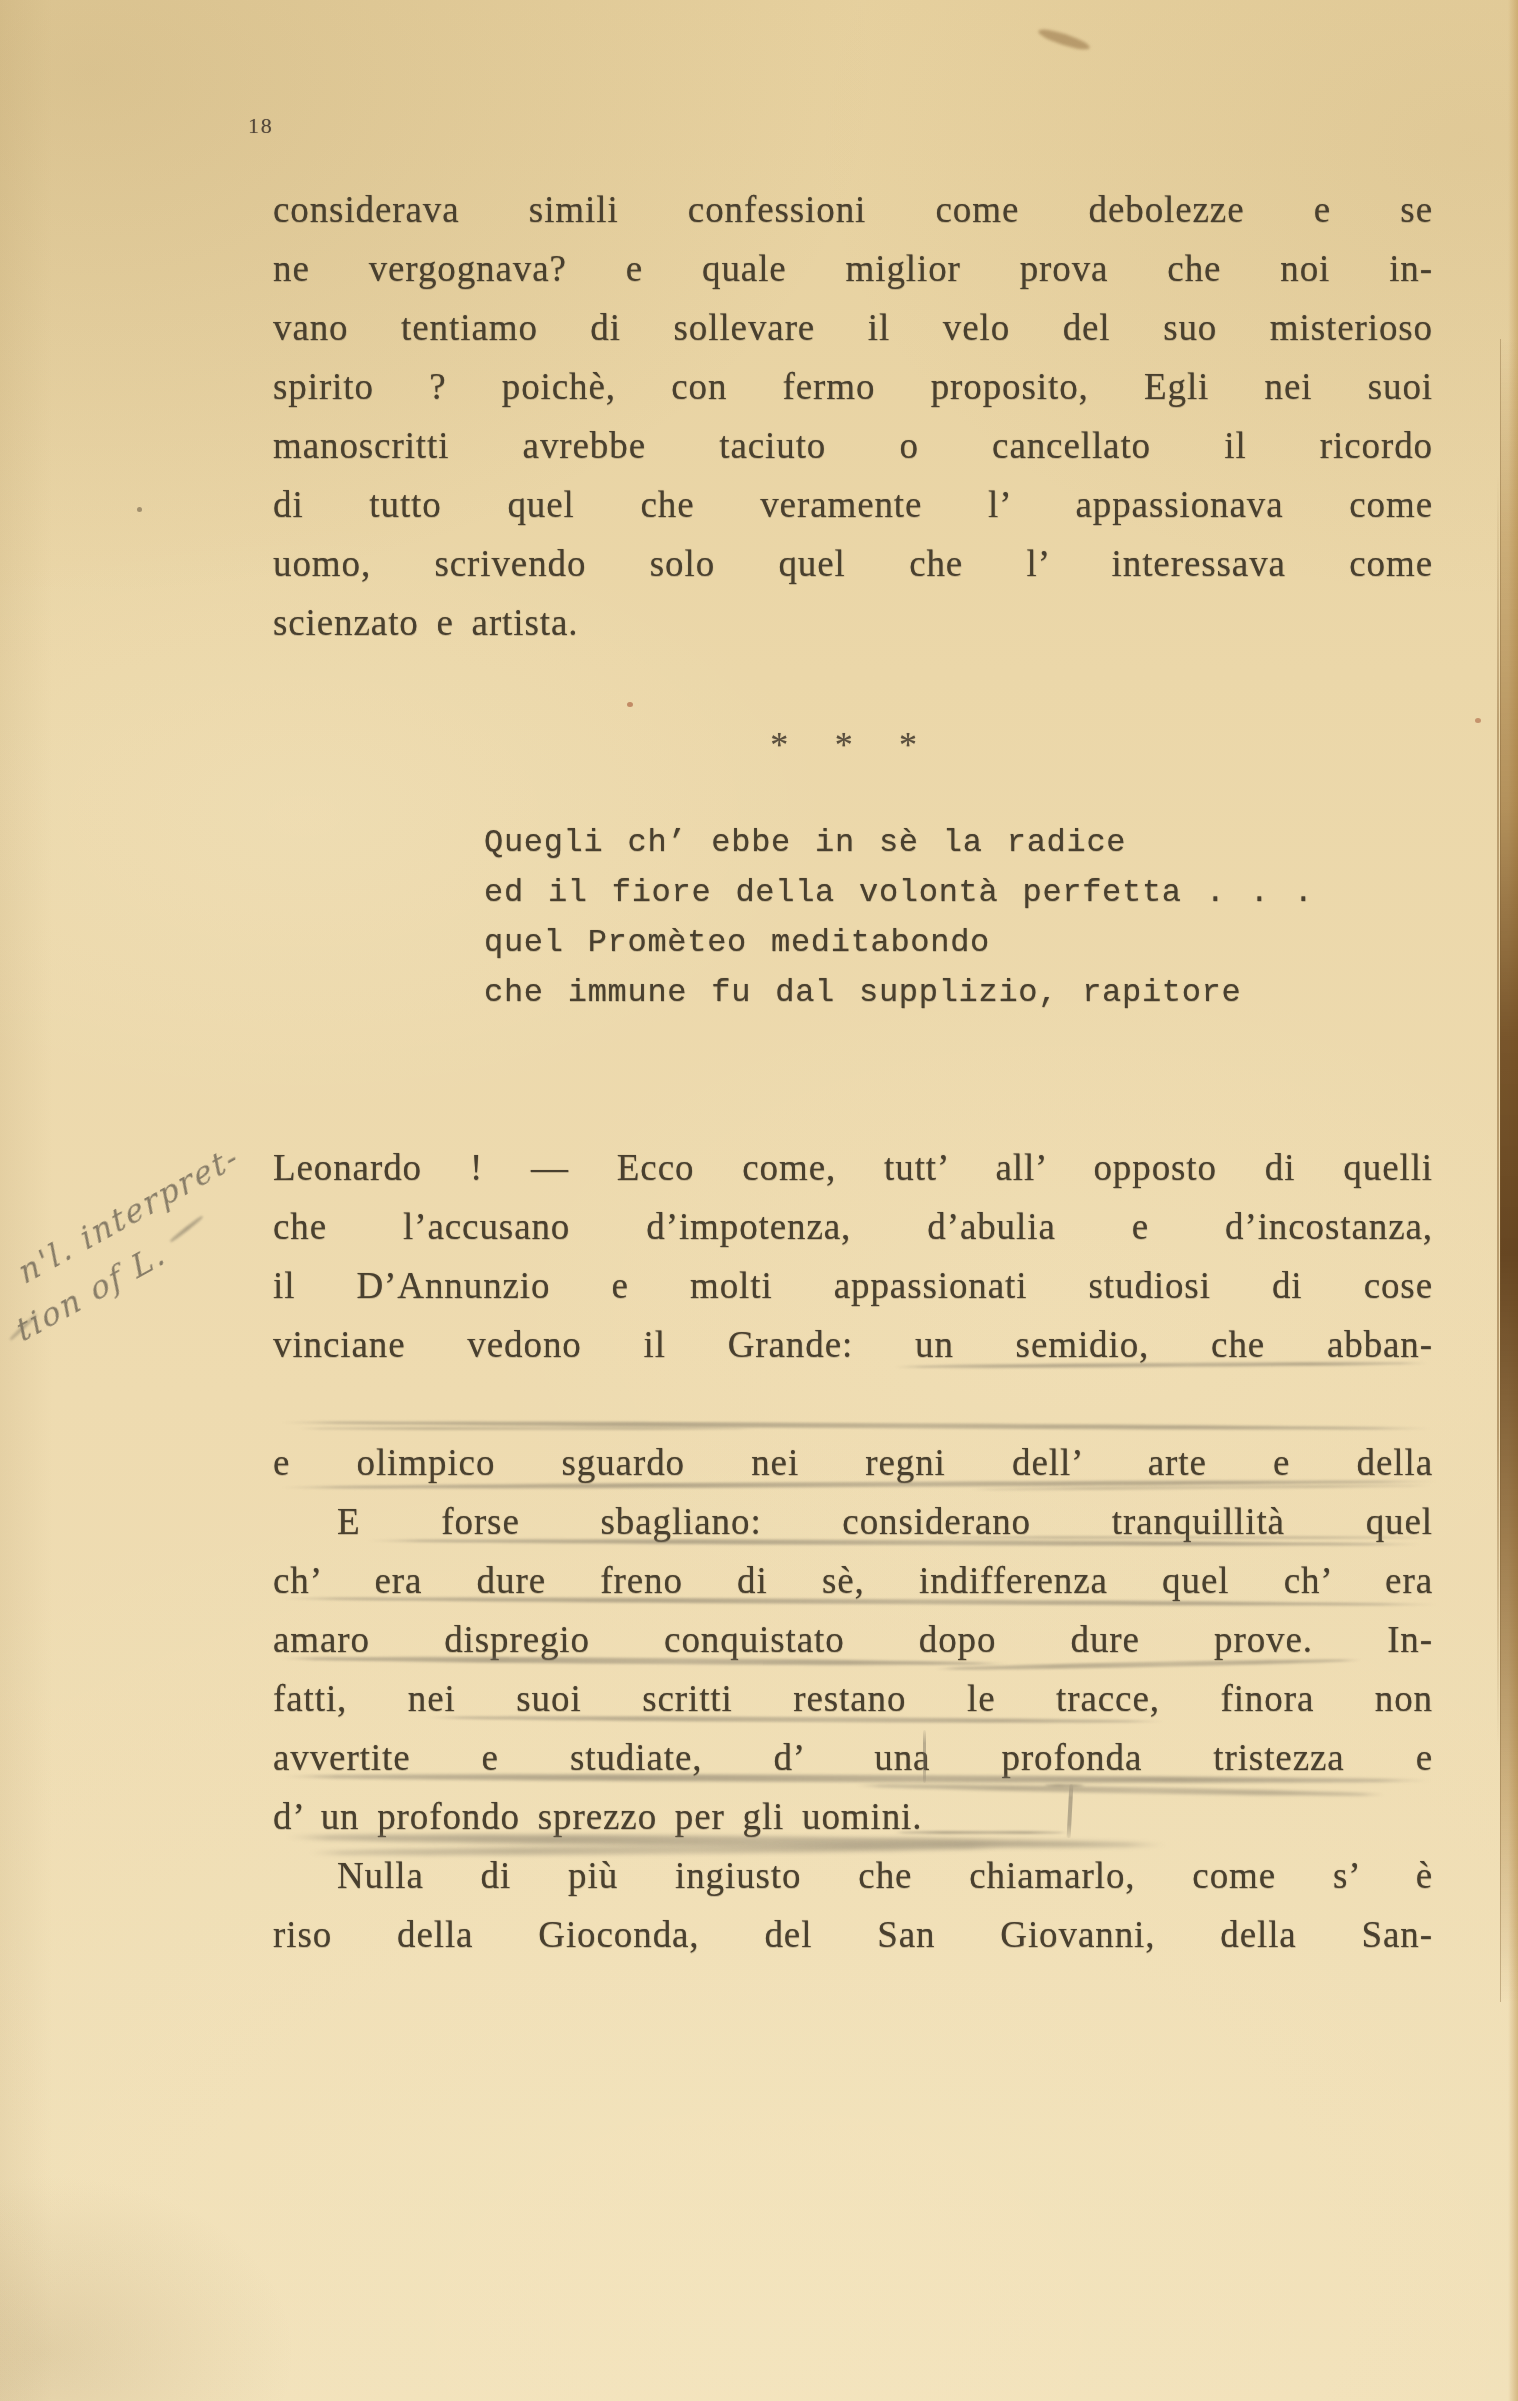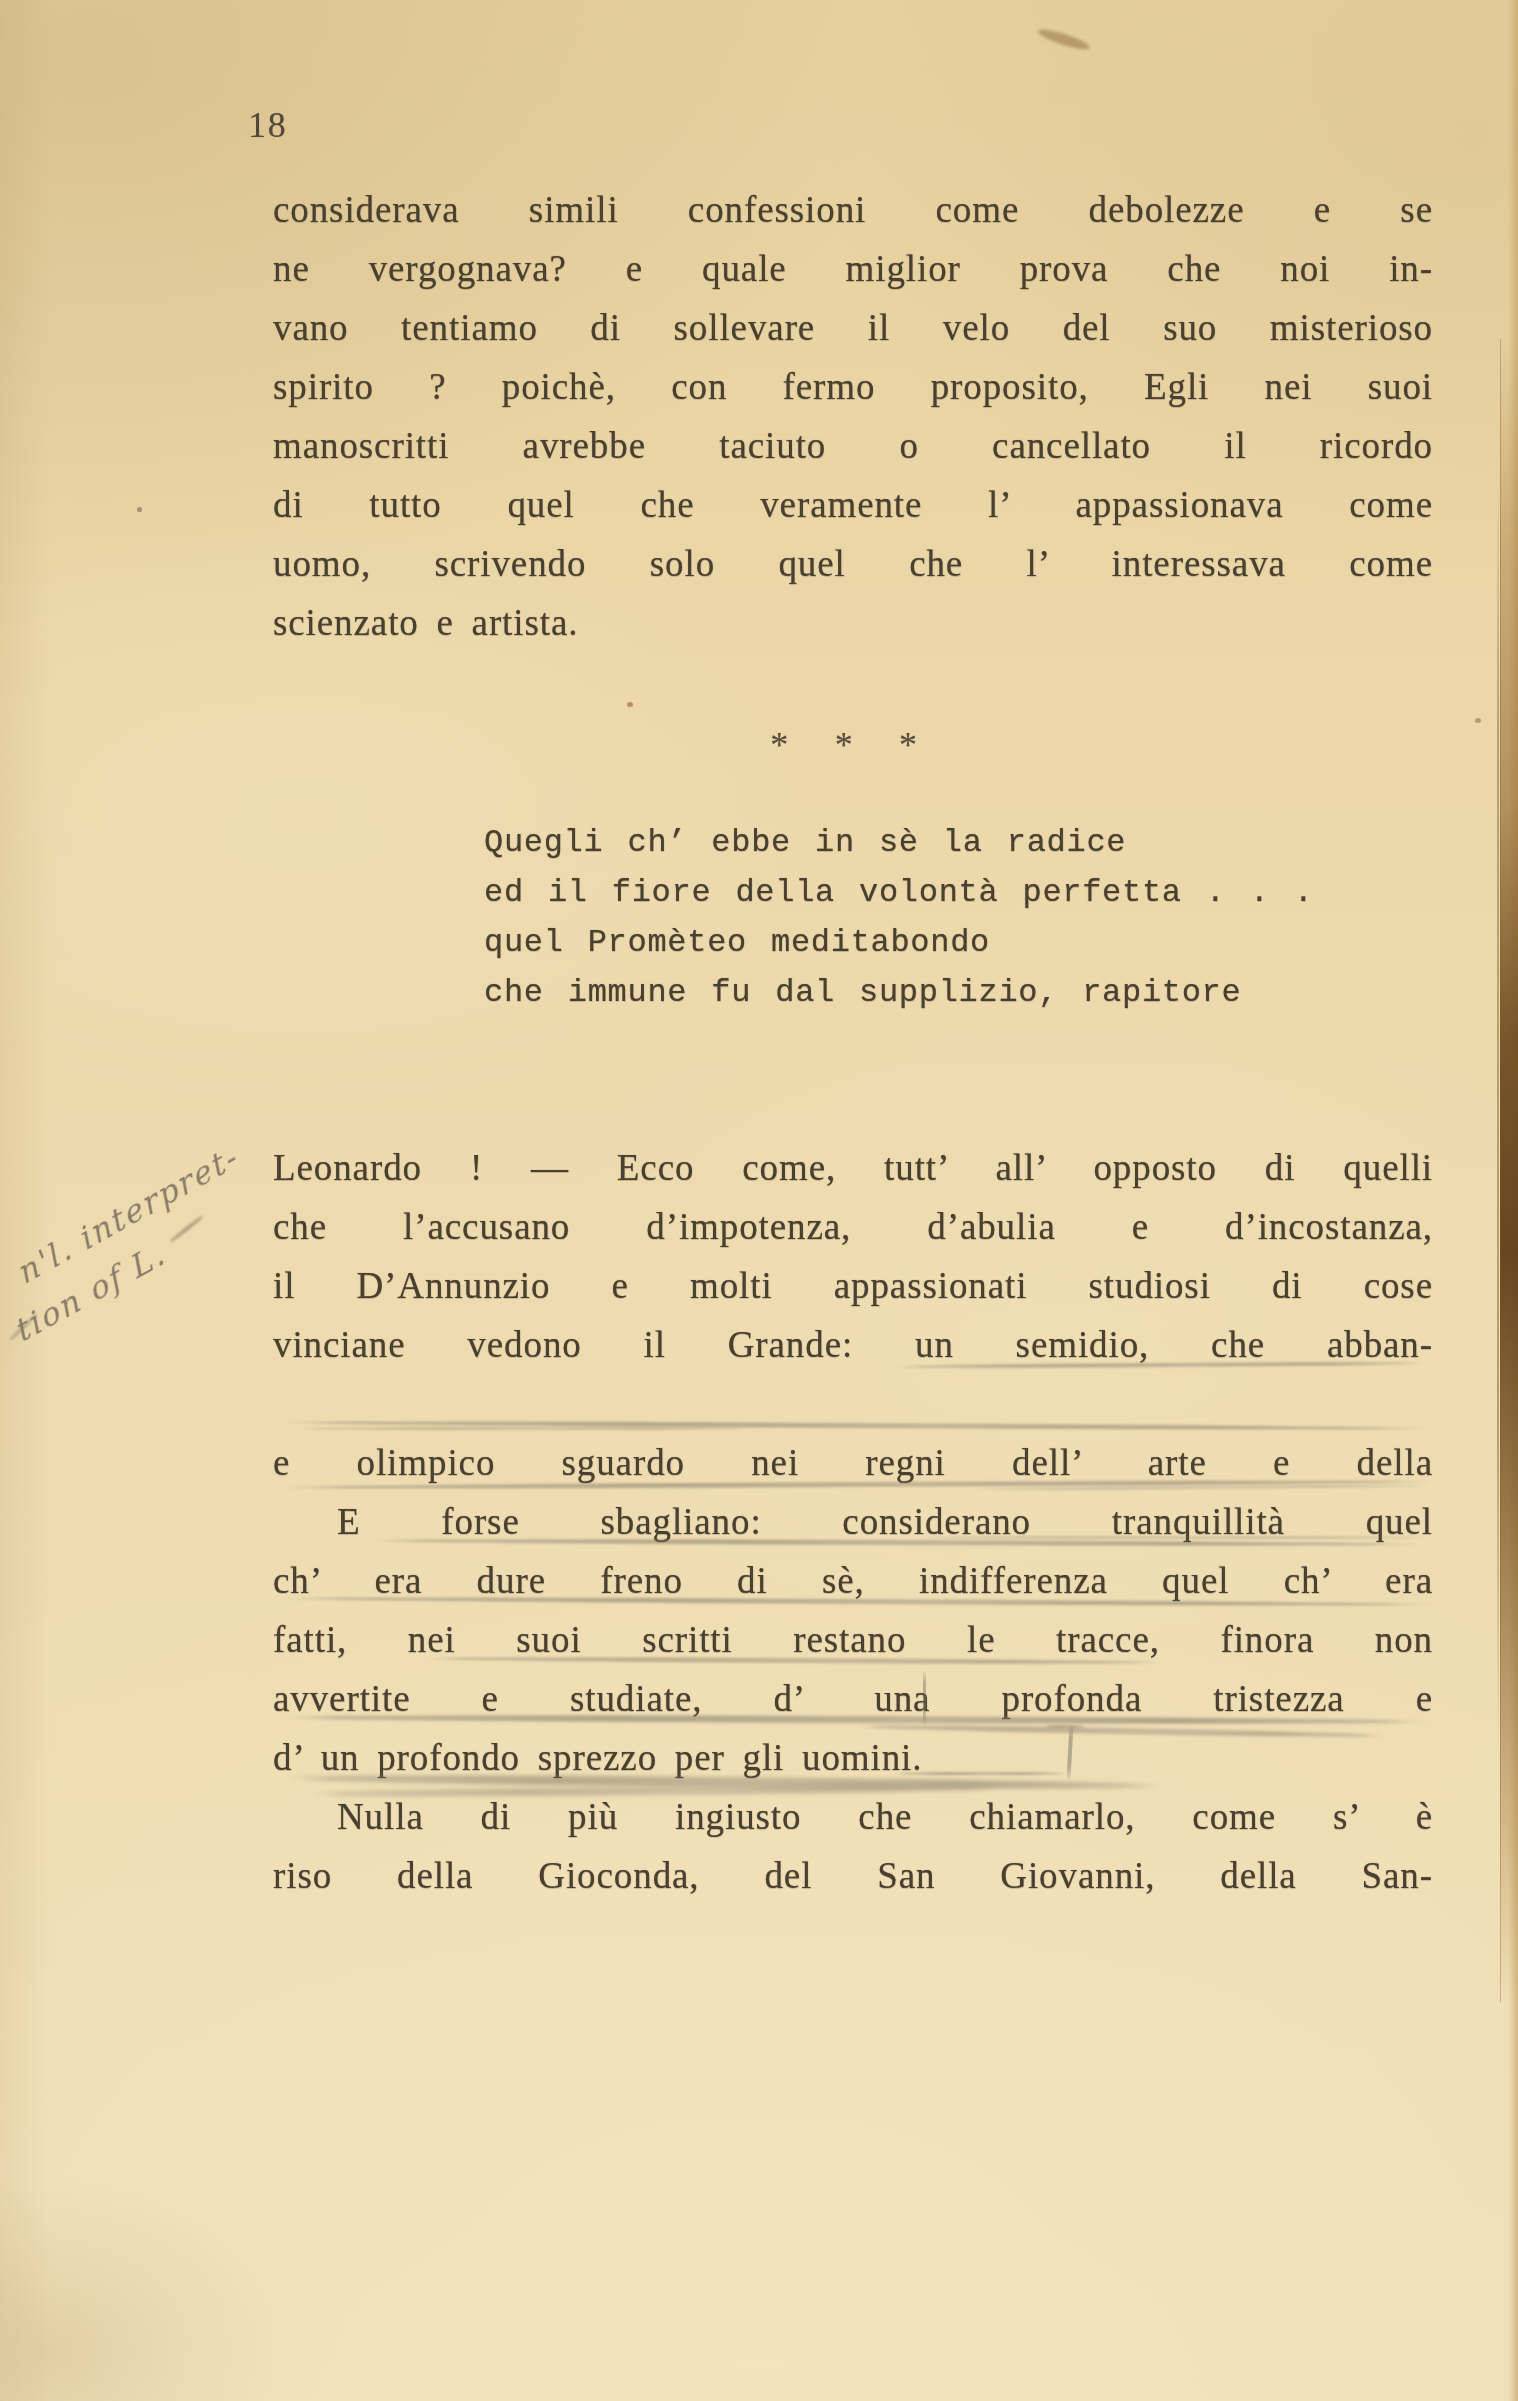--- a/index.html
+++ b/index.html
@@ -35,21 +35,21 @@
       rgba(170,130,70,.45) 88%,
       rgba(170,130,70,0) 100%);
     border-left:1.7px solid rgba(120,88,45,.35);
     filter:blur(0.3px);
   }
   .edge-line{position:absolute;right:18.7px;top:475px;height:1272px;width:2.5px;
     background:linear-gradient(180deg, rgba(140,104,56,0), rgba(140,104,56,.5) 20%, rgba(140,104,56,.55) 75%, rgba(140,104,56,0));
     filter:blur(0.5px);
   }
 
-  .page-number{position:absolute;left:248px;top:107px;font-size:36px;line-height:37px;
+  .page-number{position:absolute;left:248px;top:107px;font-size:22px;line-height:37px;
     color:#54483a;letter-spacing:1.7px;text-shadow:0 0 0.8px rgba(84,72,58,.5);}
 
   .para{position:absolute;left:273px;width:1160px;color:#49402f;font-size:37px;
     letter-spacing:0.9px;word-spacing:7.6px;
     text-shadow:0 0 1px rgba(80,66,48,.55), 0.3px 0.5px 0 rgba(96,80,58,.22);}
   #paragraph-1{top:180px;}
   #paragraph-2{top:1138px;}
   .line{position:relative;height:59px;line-height:59px;white-space:nowrap;}
   .line.j{white-space:normal;text-align:justify;text-align-last:justify;}
   .verse{left:484px;width:933px;font-size:32px;letter-spacing:0.7px;word-spacing:4.2px;top:818px;font-family:Liberation Mono, monospace;}
@@ -122,20 +122,21 @@
 
   <div class="para" id="paragraph-2">
       <div class="line j"><span>Leonardo ! — Ecco come, tutt’ all’ opposto di quelli</span></div>
       <div class="line j"><span>che l’accusano d’impotenza, d’abulia e d’incostanza,</span></div>
       <div class="line j"><span>il D’Annunzio e molti appassionati studiosi di cose</span></div>
       <div class="line j"><span>vinciane vedono il Grande: un semidio, che abban-</span><div class="mark ul" style="left: 53.5%; top: 48px; width: 46%; height: 4.2px; opacity: 0.5; transform: rotate(-0.4deg);"></div></div>
       <div class="line j"><div class="mark ul" style="left: 0.5%; top: 49px; width: 99.5%; height: 5.1px; opacity: 0.5; transform: rotate(0.3deg);"></div><div class="mark ul" style="left: 2%; top: 53px; width: 40%; height: 3.4px; opacity: 0.35; transform: rotate(0deg);"></div></div>
       <div class="line j"><span>e olimpico sguardo nei regni dell’ arte e della</span><div class="mark ul" style="left: 0.5%; top: 49px; width: 100%; height: 5.1px; opacity: 0.5; transform: rotate(-0.3deg);"></div><div class="mark ul" style="left: 60%; top: 53px; width: 40%; height: 3.4px; opacity: 0.3; transform: rotate(-0.5deg);"></div></div>
       <div class="line j" style="text-indent: 64px;"><span>E forse sbagliano: considerano tranquillità quel</span><div class="mark ul" style="left: 8%; top: 48px; width: 91%; height: 5.1px; opacity: 0.5; transform: rotate(0.2deg);"></div><div class="mark ul" style="left: 55%; top: 44px; width: 45%; height: 3.4px; opacity: 0.3; transform: rotate(0deg);"></div></div>
       <div class="line j"><span>ch’ era dure freno di sè, indifferenza quel ch’ era</span><div class="mark ul" style="left: 0.5%; top: 48px; width: 100%; height: 5.1px; opacity: 0.5; transform: rotate(0.3deg);"></div></div>
+      <div class="line j"><span>amaro dispregio conquistato dopo dure prove. In-</span><div class="mark ul" style="left: 0.5%; top: 48px; width: 63%; height: 6px; opacity: 0.5; transform: rotate(0.4deg);"></div><div class="mark ul" style="left: 57%; top: 52px; width: 37%; height: 5.1px; opacity: 0.45; transform: rotate(-1.2deg);"></div></div>
       <div class="line j"><span>fatti, nei suoi scritti restano le tracce, finora non</span><div class="mark ul" style="left: 13%; top: 48px; width: 64%; height: 5.1px; opacity: 0.45; transform: rotate(0.3deg);"></div></div>
       <div class="line j"><span>avvertite e studiate, d’ una profonda tristezza e</span><div class="mark ul" style="left: 0.5%; top: 47px; width: 99.5%; height: 6.8px; opacity: 0.55; transform: rotate(0.2deg); filter: blur(1.4px);"></div><div class="mark ul" style="left: 50%; top: 59px; width: 46%; height: 6px; opacity: 0.45; transform: rotate(1deg); filter: blur(1.4px);"></div><div class="mark vbar" style="left: 56%; top: 1.7px; width: 3.4px; height: 53px; opacity: 0.5; transform: rotate(0deg);"></div></div>
       <div class="line l"><span>d’ un profondo sprezzo per gli uomini.</span><div class="mark ul" style="left: 53.5%; top: 44px; width: 15%; height: 3.4px; opacity: 0.5; transform: rotate(0deg);"></div><div class="mark ul" style="left: 1%; top: 49px; width: 76%; height: 10.2px; opacity: 0.5; transform: rotate(0.5deg); filter: blur(2px);"></div><div class="mark ul" style="left: 3%; top: 59px; width: 60%; height: 7.6px; opacity: 0.4; transform: rotate(-0.5deg); filter: blur(2px);"></div><div class="mark vbar" style="left: 68.5%; top: -3.4px; width: 4.2px; height: 54px; opacity: 0.55; transform: rotate(3deg);"></div><div class="mark ul" style="left: 66.5%; top: -3.4px; width: 3.5%; height: 3.4px; opacity: 0.5; transform: rotate(0deg);"></div></div>
       <div class="line j" style="text-indent: 64px;"><span>Nulla di più ingiusto che chiamarlo, come s’ è</span></div>
       <div class="line j"><span>riso della Gioconda, del San Giovanni, della San-</span></div>
     </div>
 
   <div class="margin-note">
     <div class="mn1">n'l. interpret-</div>
     <div class="mn2">tion of L.</div>

